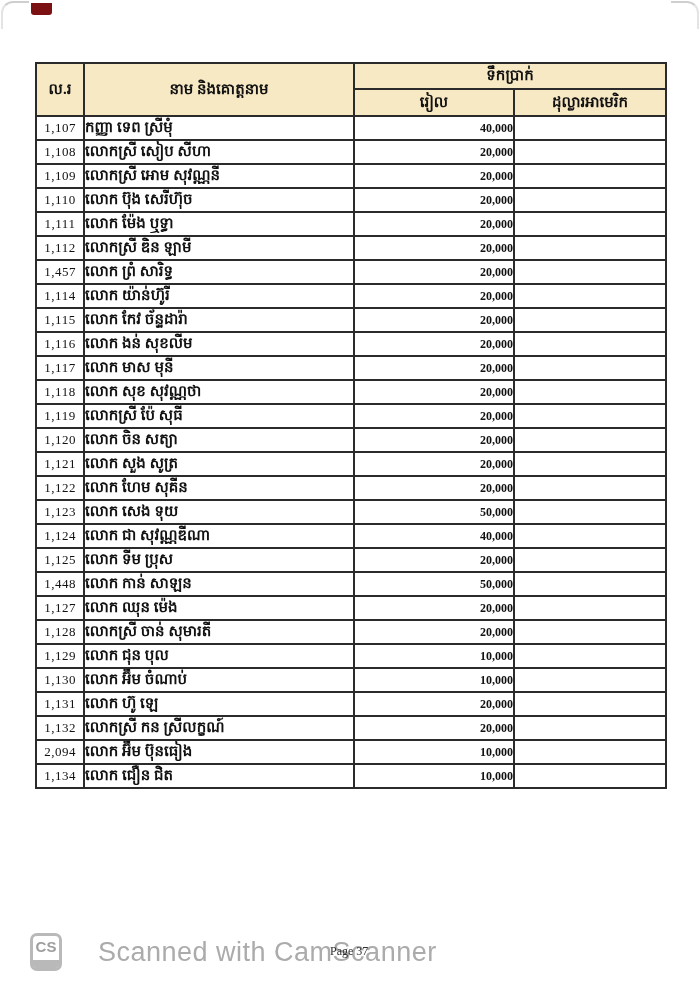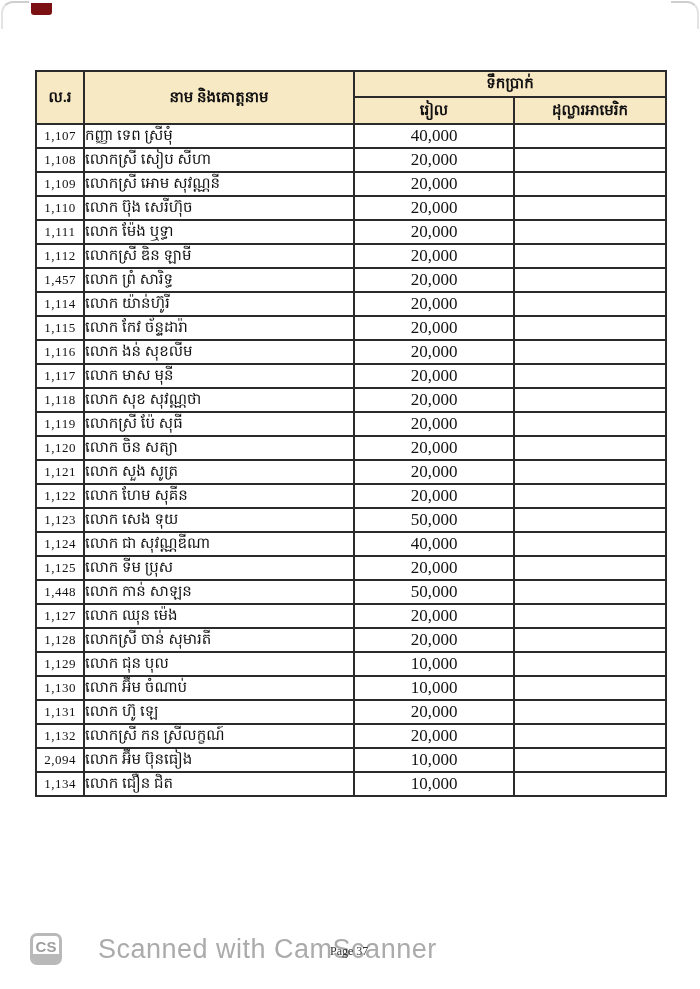--- a/index.html
+++ b/index.html
@@ -39,21 +39,21 @@
     top: 1px; right: 1px;
     width: 26px; height: 26px;
     border-top: 2px solid #cfcfcf;
     border-right: 2px solid #e4e4e4;
     border-top-right-radius: 12px;
   }
   
   table.donation {
     position: absolute;
     left: 35px;
-    top: 70px;
+    top: 62px;
     width: 630px;
     border-collapse: collapse;
     table-layout: fixed;
   }
   table.donation th,
   table.donation td {
     border: 2px solid #2b2b2b;
     padding: 0;
     overflow: hidden;
     white-space: nowrap;
@@ -77,45 +77,45 @@
   td.c-no {
     text-align: center;
     font-size: 13px;
     letter-spacing: 0.5px;
     vertical-align: middle;
   }
   td.c-name {
     text-align: left;
     padding-left: 6px;
     font-size: 15px;
-    font-weight: 400;
+    font-weight: 700;
     vertical-align: middle;
   }
   td.c-riel {
-    text-align: center;
+    text-align: right;
     padding-right: 22px;
-    font-size: 17px;
-    font-weight: normal;
+    font-size: 12px;
+    font-weight: bold;
     vertical-align: middle;
   }
   td.c-usd { vertical-align: middle; }
 
   
   .footer {
     position: absolute;
     left: 30px;
     top: 933px;
     display: flex;
     align-items: center;
     gap: 11px;
   }
   .cs-logo {
     position: relative;
     width: 32px;
-    height: 32px;
+    height: 38px;
     border: 3px solid #b9b9b9;
     border-radius: 7px;
     background: #ffffff;
     box-sizing: border-box;
     flex: 0 0 auto;
   }
   .cs-logo .cs-text {
     font-family: "Liberation Sans", sans-serif;
     font-weight: bold;
     font-size: 15px;

